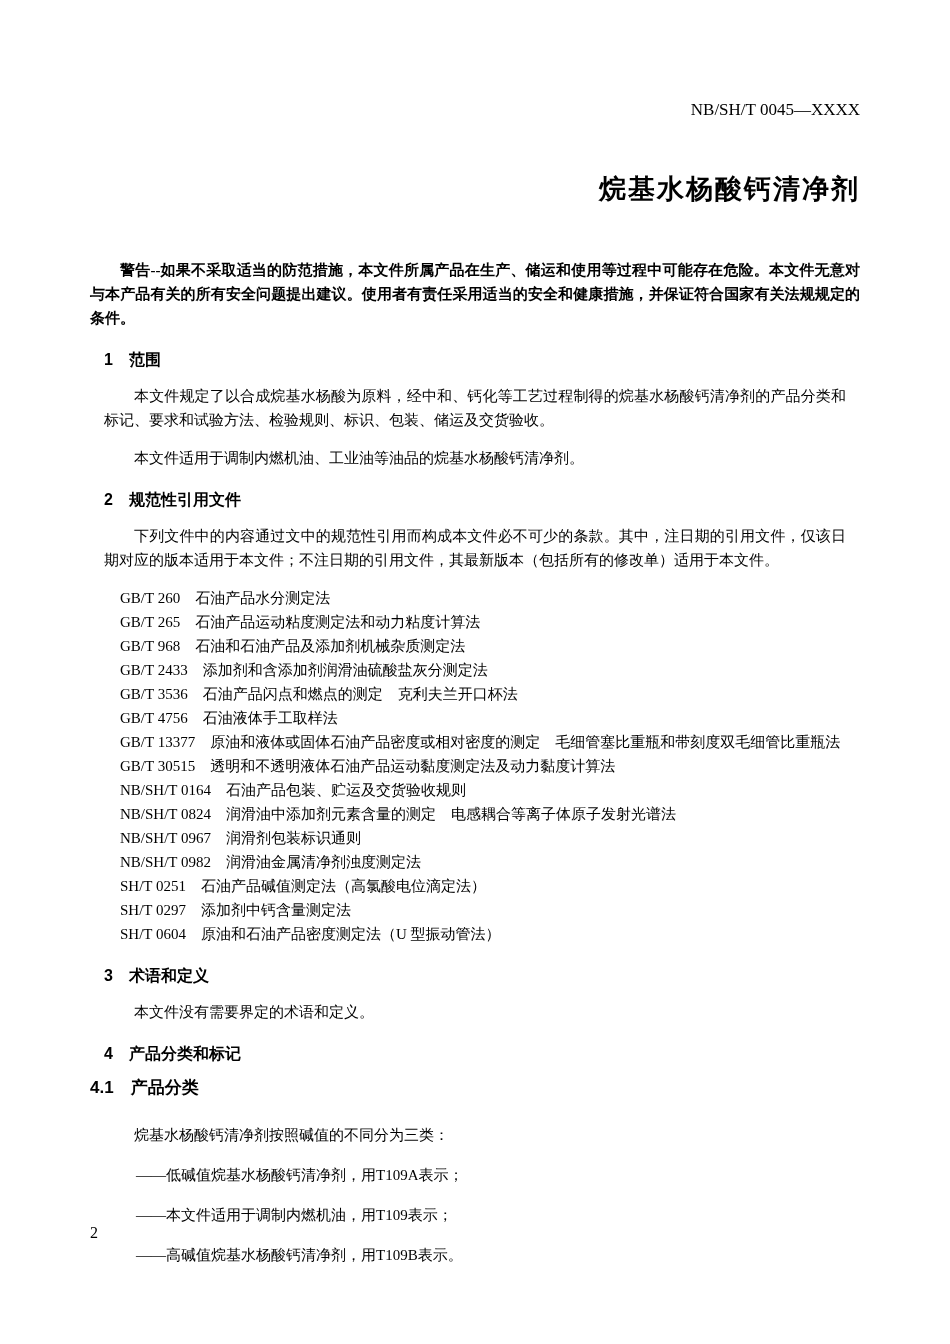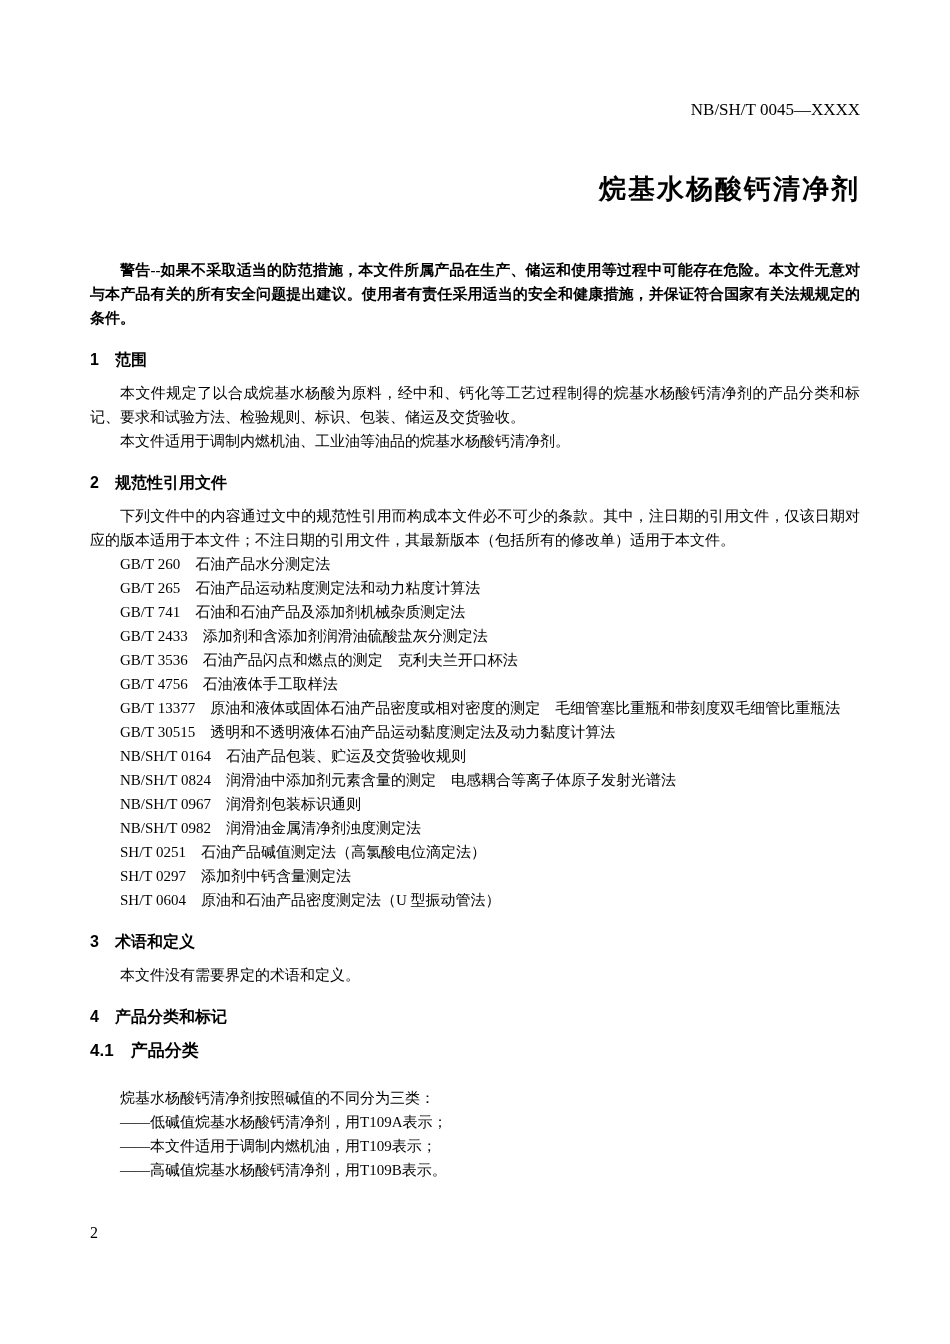--- a/index.html
+++ b/index.html
@@ -34,49 +34,49 @@
   .warning {
     margin: 52px 0 0 0;
     font-family: Liberation Serif, serif;
     font-weight: bold;
     font-size: 15px;
     line-height: 24px;
     text-indent: 2em;
     text-align: justify;
   }
   .sec-heading {
-    margin: 20px 0 11px 0;
+    margin: 20px 0 11px 14px;
     font-family: "Liberation Sans", sans-serif;
     font-weight: bold;
     font-size: 16px;
     line-height: 20px;
   }
   .sub-heading {
     margin: 14px 0 25px 0;
     font-family: "Liberation Sans", sans-serif;
     font-weight: bold;
     font-size: 17px;
     line-height: 20px;
   }
   .body-p {
-    margin: 0;
+    margin: 14px;
     font-size: 15px;
     line-height: 24px;
     text-indent: 2em;
     text-align: justify;
   }
   .ref-item {
     margin: 0;
     font-size: 15px;
     line-height: 24px;
     text-indent: 2em;
     text-align: justify;
   }
   .dash-item {
-    margin: 0;
+    margin: 16px;
     font-size: 15px;
     line-height: 24px;
     text-indent: 2em;
   }
   .page-number {
     position: absolute;
     left: 90px;
     top: 1224px;
     font-size: 16px;
     font-family: "Liberation Serif", serif;
@@ -96,21 +96,21 @@
   <p class="warning">警告--如果不采取适当的防范措施，本文件所属产品在生产、储运和使用等过程中可能存在危险。本文件无意对与本产品有关的所有安全问题提出建议。使用者有责任采用适当的安全和健康措施，并保证符合国家有关法规规定的条件。</p>
 
   <h2 class="sec-heading">1　范围</h2>
   <p class="body-p">本文件规定了以合成烷基水杨酸为原料，经中和、钙化等工艺过程制得的烷基水杨酸钙清净剂的产品分类和标记、要求和试验方法、检验规则、标识、包装、储运及交货验收。</p>
   <p class="body-p">本文件适用于调制内燃机油、工业油等油品的烷基水杨酸钙清净剂。</p>
 
   <h2 class="sec-heading">2　规范性引用文件</h2>
   <p class="body-p">下列文件中的内容通过文中的规范性引用而构成本文件必不可少的条款。其中，注日期的引用文件，仅该日期对应的版本适用于本文件；不注日期的引用文件，其最新版本（包括所有的修改单）适用于本文件。</p>
   <p class="ref-item">GB/T 260　石油产品水分测定法</p>
   <p class="ref-item">GB/T 265　石油产品运动粘度测定法和动力粘度计算法</p>
-  <p class="ref-item">GB/T 741　石油和石油产品及添加剂机械杂质测定法</p>
+  <p class="ref-item">GB/T 968　石油和石油产品及添加剂机械杂质测定法</p>
   <p class="ref-item">GB/T 2433　添加剂和含添加剂润滑油硫酸盐灰分测定法</p>
   <p class="ref-item">GB/T 3536　石油产品闪点和燃点的测定　克利夫兰开口杯法</p>
   <p class="ref-item">GB/T 4756　石油液体手工取样法</p>
   <p class="ref-item">GB/T 13377　原油和液体或固体石油产品密度或相对密度的测定　毛细管塞比重瓶和带刻度双毛细管比重瓶法</p>
   <p class="ref-item">GB/T 30515　透明和不透明液体石油产品运动黏度测定法及动力黏度计算法</p>
   <p class="ref-item">NB/SH/T 0164　石油产品包装、贮运及交货验收规则</p>
   <p class="ref-item">NB/SH/T 0824　润滑油中添加剂元素含量的测定　电感耦合等离子体原子发射光谱法</p>
   <p class="ref-item">NB/SH/T 0967　润滑剂包装标识通则</p>
   <p class="ref-item">NB/SH/T 0982　润滑油金属清净剂浊度测定法</p>
   <p class="ref-item">SH/T 0251　石油产品碱值测定法（高氯酸电位滴定法）</p>

